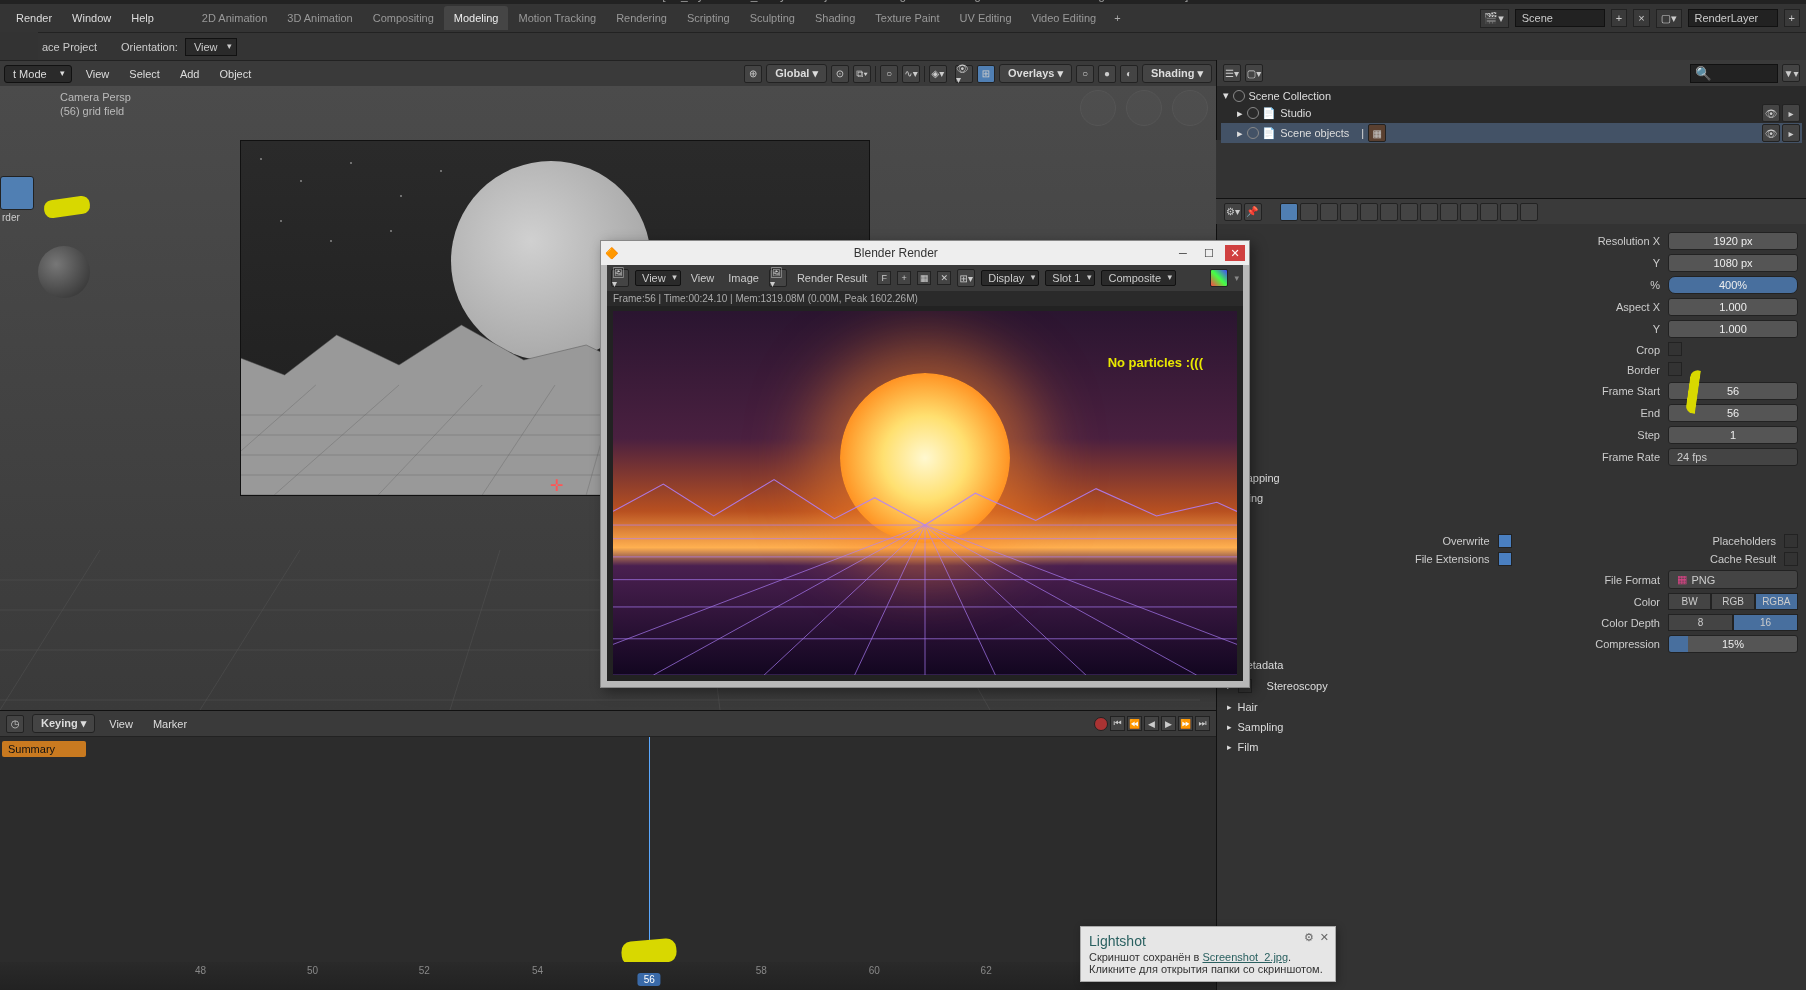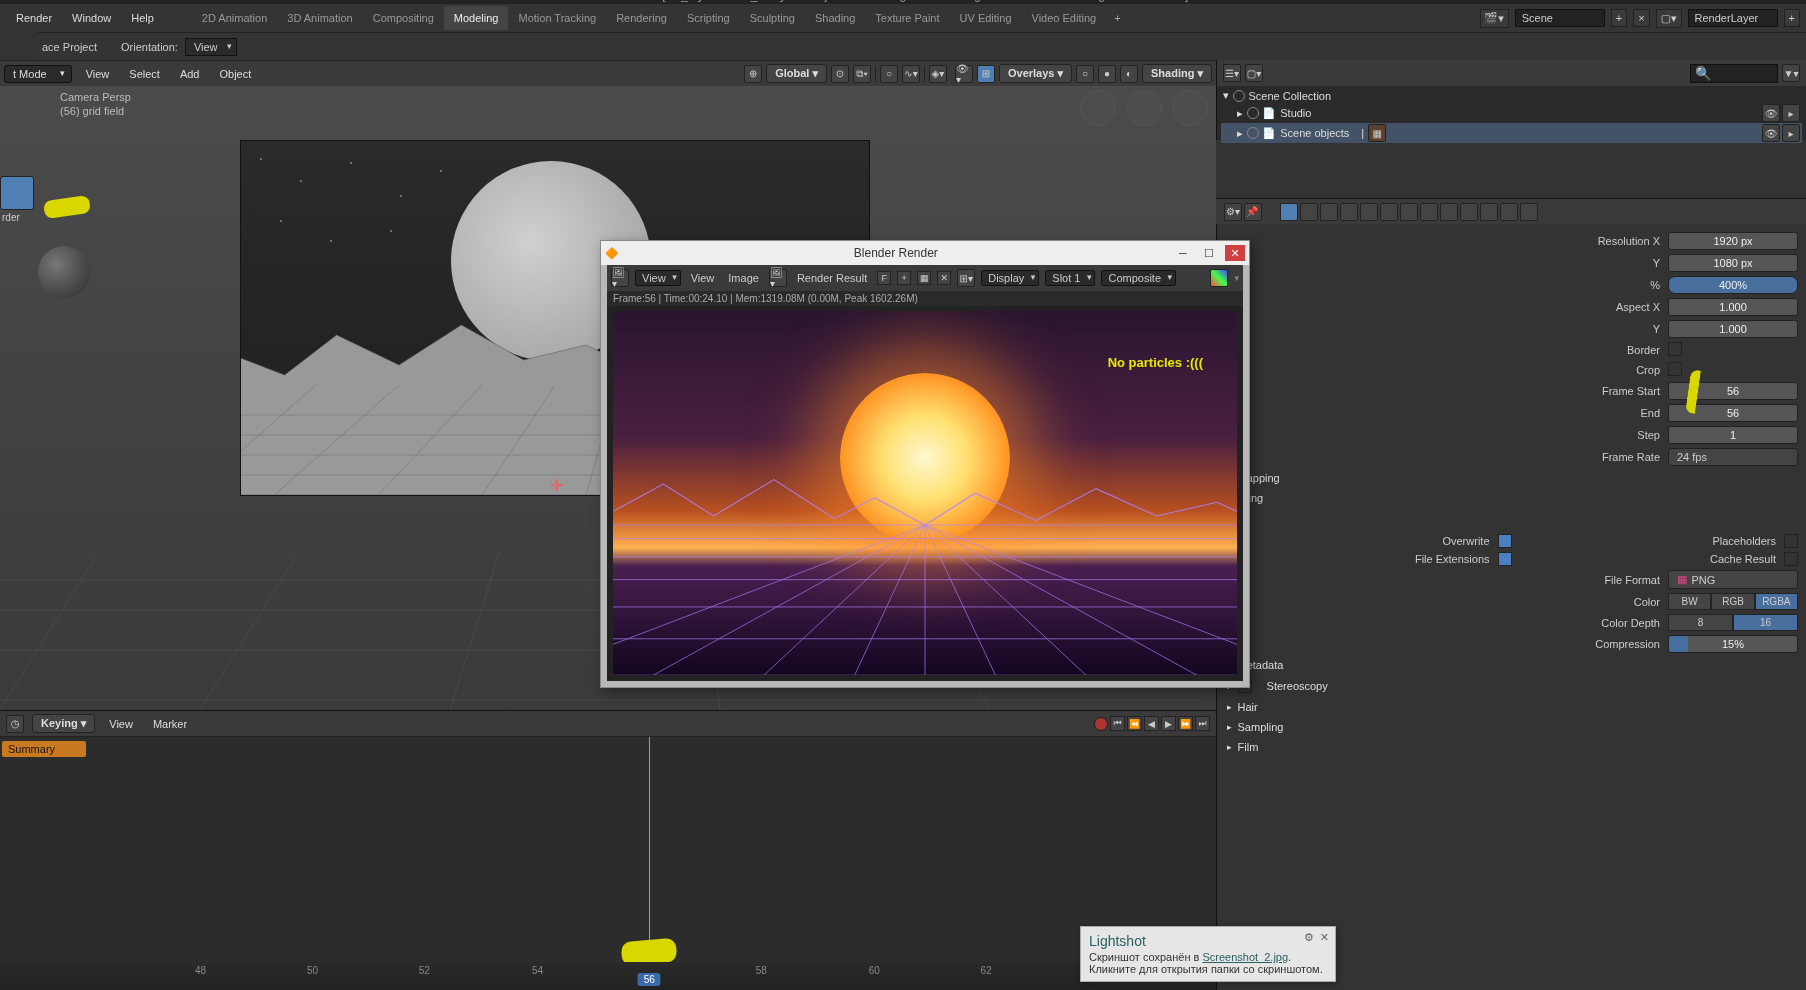--- a/index.html
+++ b/index.html
@@ -389,25 +389,25 @@
     </div>
   <div class="prop-row">
       <div class="label">Aspect X</div>
       <div class="value">1.000</div>
     </div>
   <div class="prop-row">
       <div class="label">Y</div>
       <div class="value">1.000</div>
     </div>
   <div class="prop-row">
+      <div class="label">Crop</div>
+      <div style="width:130px;text-align:left"><span class="check off"></span></div>
+    </div>
+  <div class="prop-row">
       <div class="label">Border</div>
-      <div style="width:130px;text-align:left"><span class="check off"></span></div>
-    </div>
-  <div class="prop-row">
-      <div class="label">Crop</div>
       <div style="width:130px;text-align:left"><span class="check off"></span></div>
     </div>
   <div class="prop-row">
       <div class="label">Frame Start</div>
       <div class="value">56</div>
     </div>
   <div class="prop-row">
       <div class="label">End</div>
       <div class="value">56</div>
     </div>

